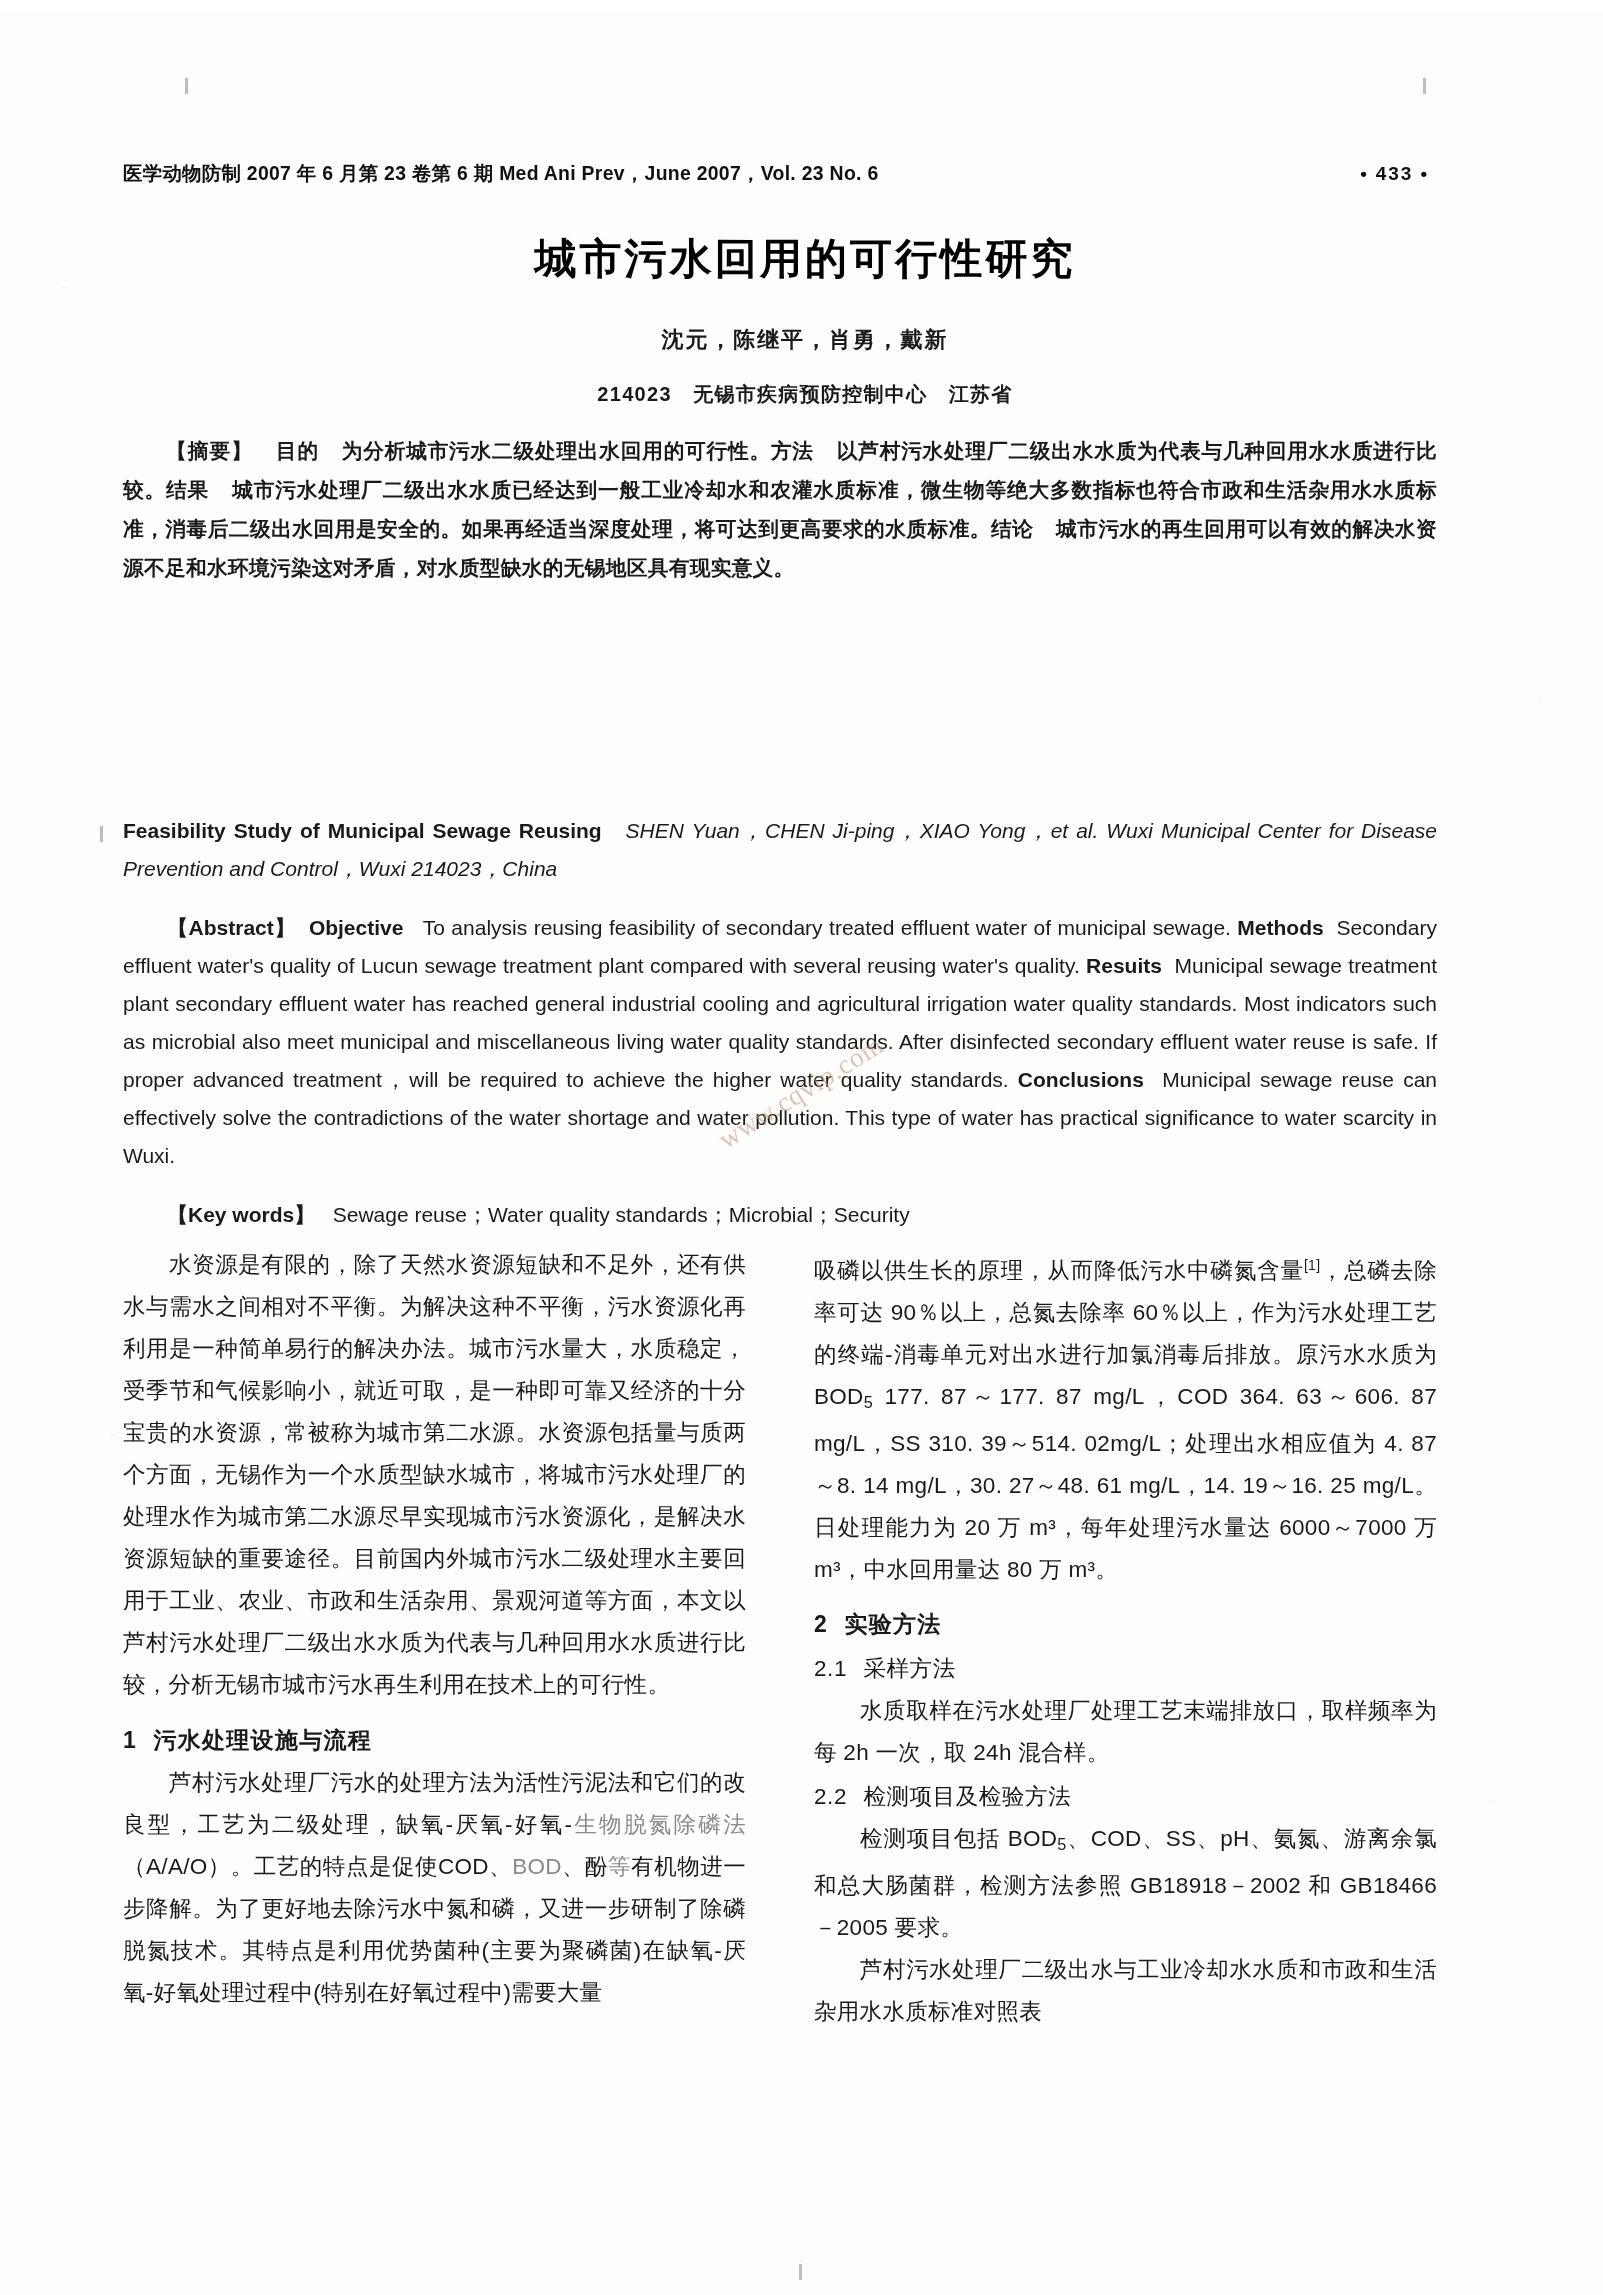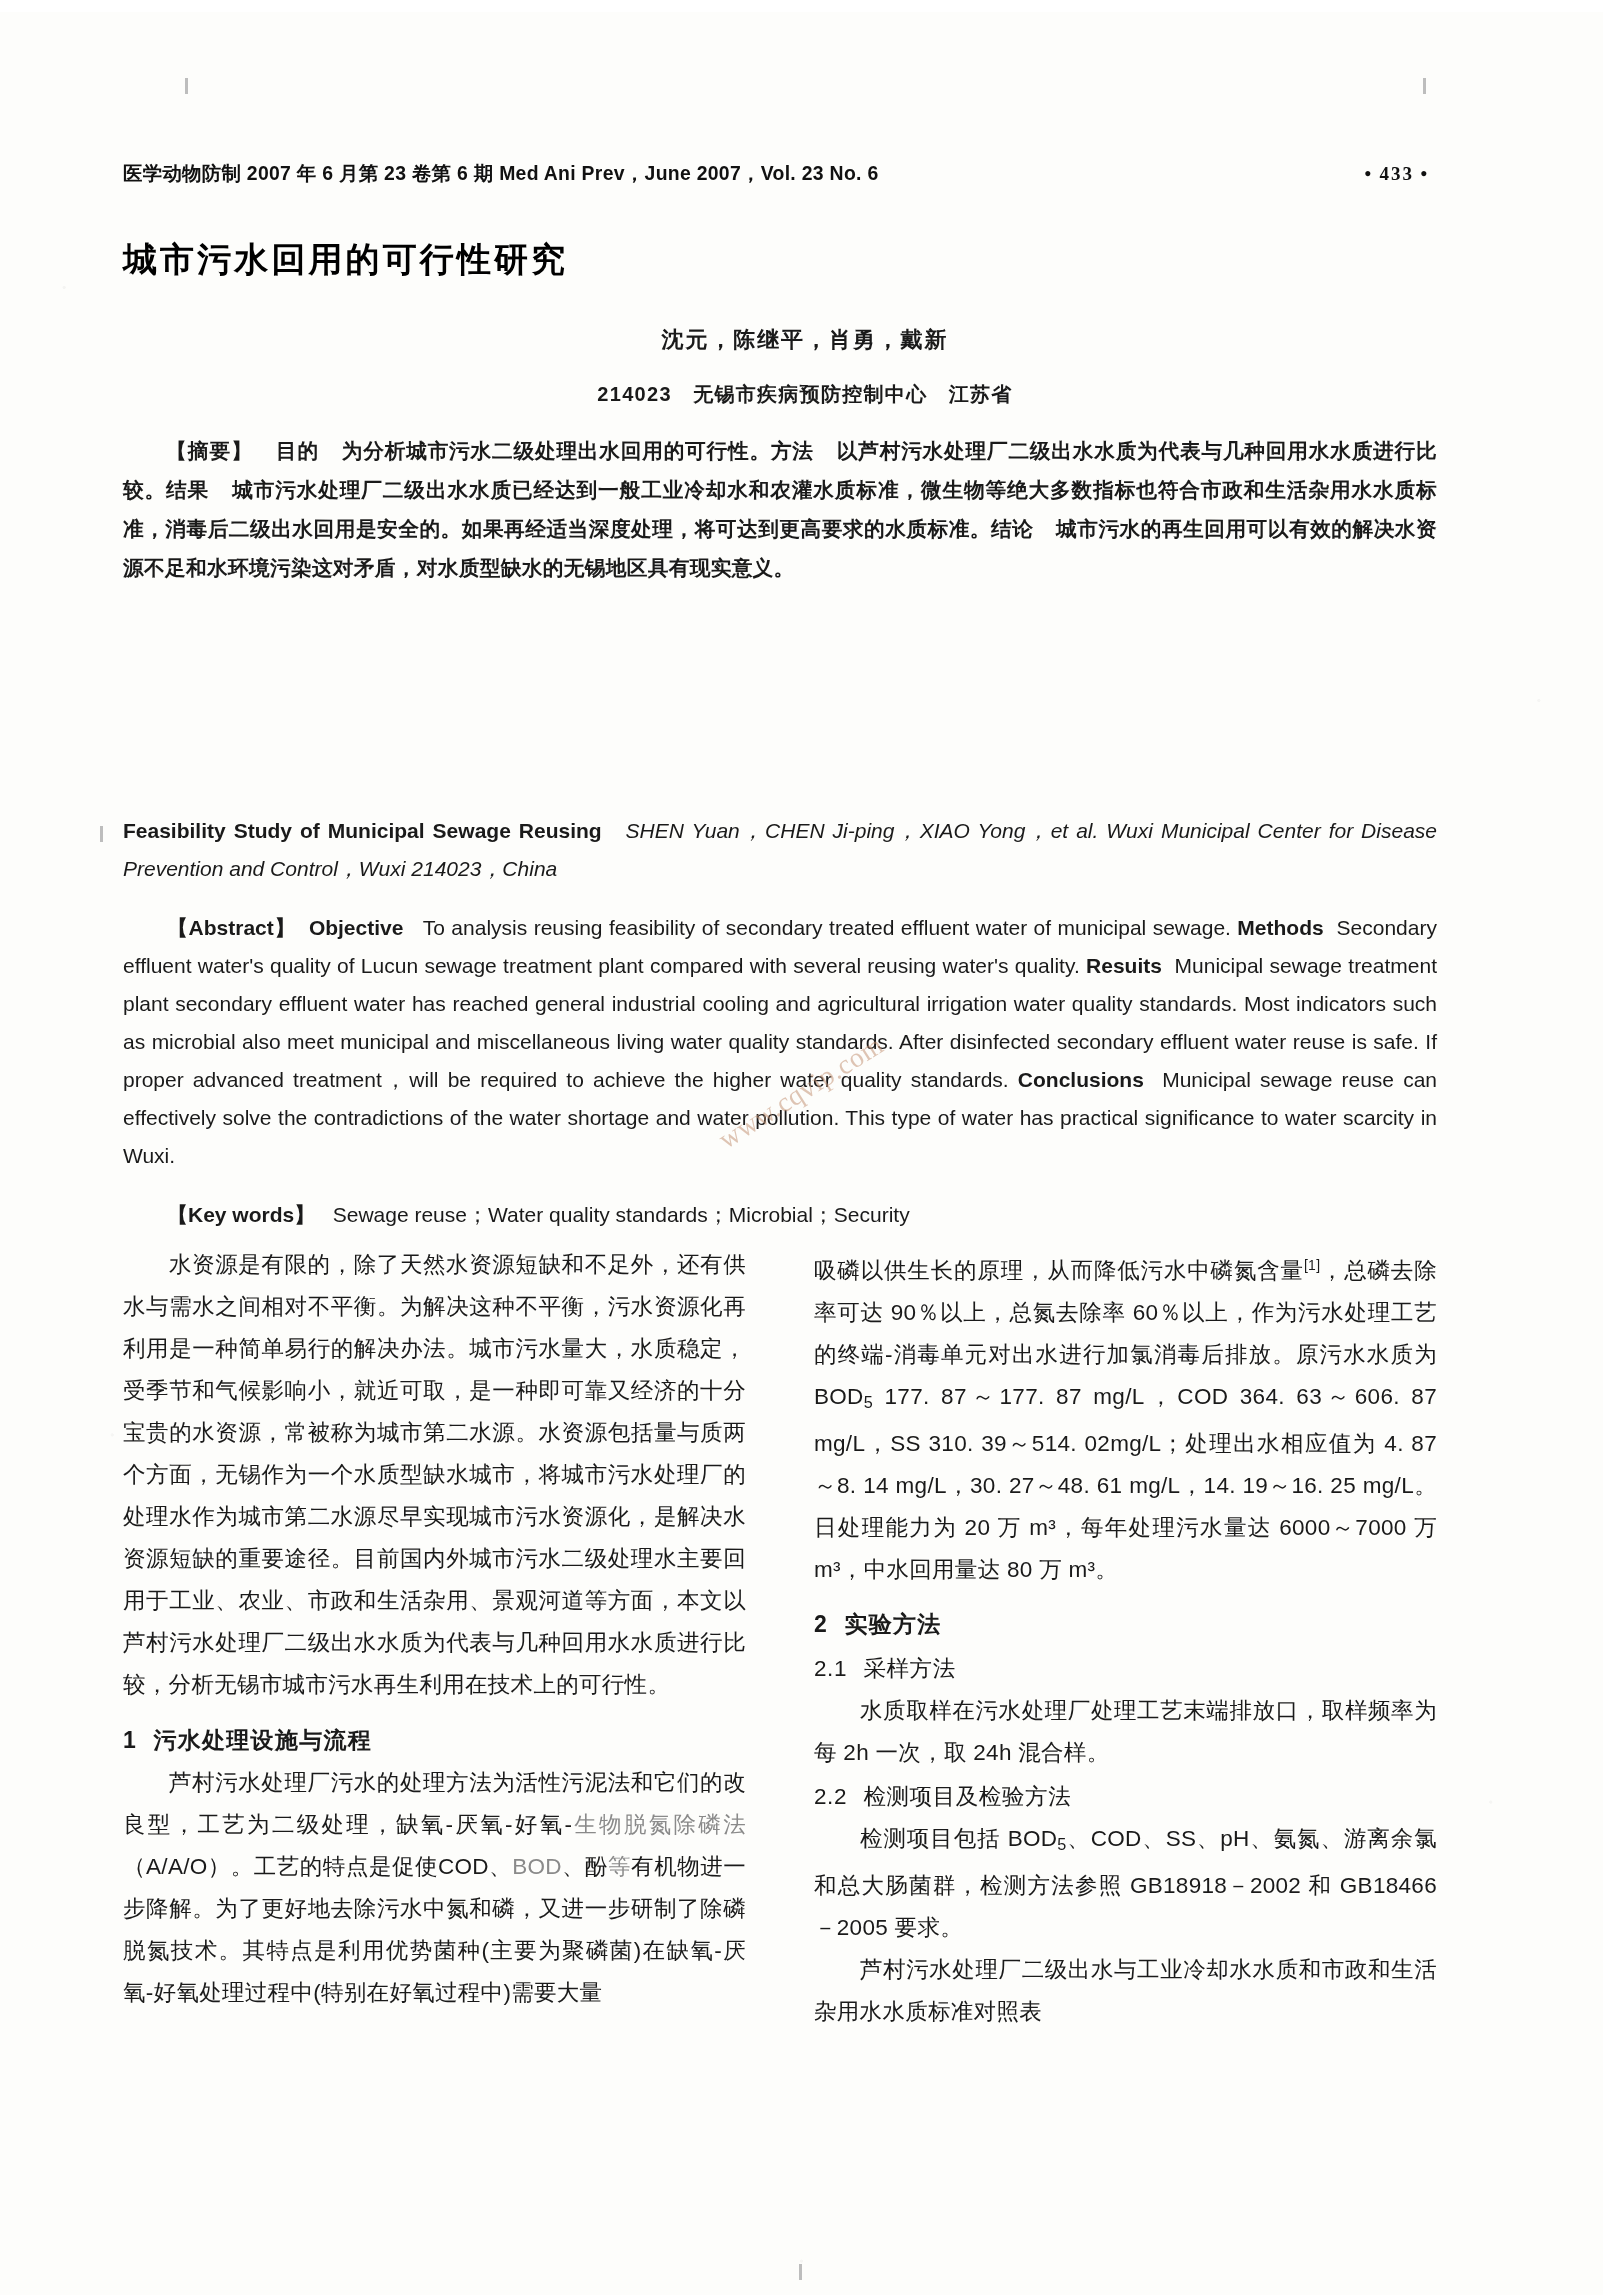--- a/index.html
+++ b/index.html
@@ -52,32 +52,31 @@
     color: #111;
     display: flex;
     justify-content: space-between;
     align-items: baseline;
   }
   .runhead .left { white-space: nowrap; }
   .runhead .right {
     font-size: 19px;
     letter-spacing: 1.9px;
     padding-right: 58px;
-    font-family: Liberation Serif, serif;
   }
 
   
   .title {
     position: absolute;
-    top: 225px;
-    left: 0;
-    width: 1364px;
-    text-align: left;
-    font-family: "Liberation Sans", "DejaVu Sans", sans-serif;
-    font-size: 34px;
+    top: 219px;
+    left: 0;
+    width: 1364px;
+    text-align: center;
+    font-family: "Liberation Sans", "DejaVu Sans", sans-serif;
+    font-size: 42px;
     font-weight: bold;
     letter-spacing: 3.1px;
     color: #000;
   }
   .authors {
     position: absolute;
     top: 313px;
     left: 0;
     width: 1364px;
     text-align: center;

